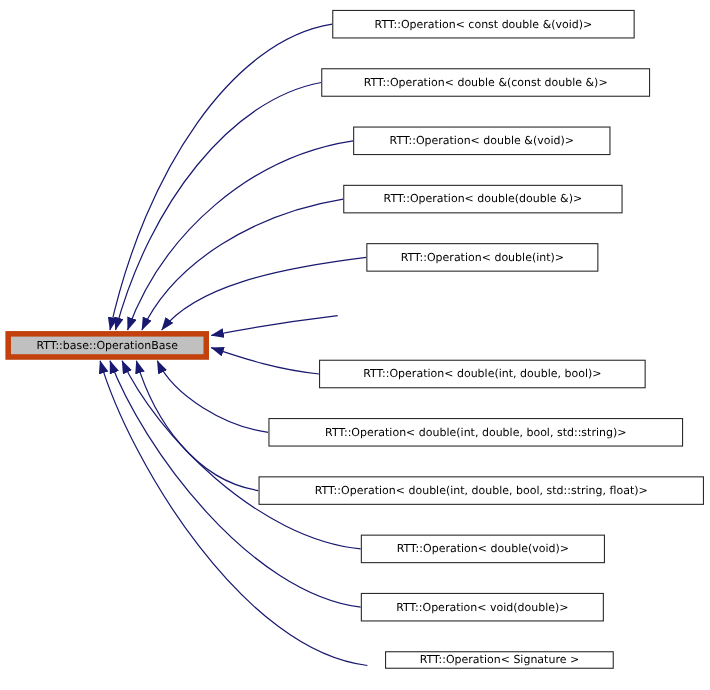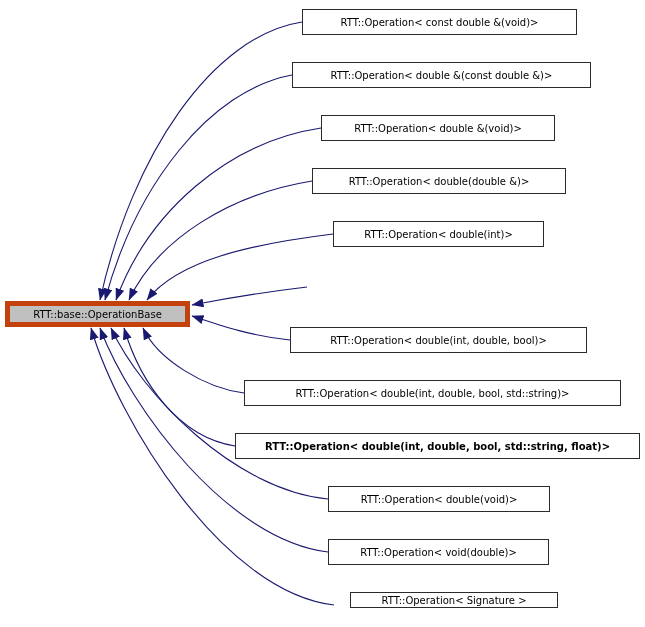--- a/index.html
+++ b/index.html
@@ -99,21 +99,21 @@
 
 
   <div class="node derived" style="left:290px; top:327px; width:297px; height:26px;">
     <span class="label">RTT::Operation&lt; double(int, double, bool)&gt;</span>
   </div>
 
   <div class="node derived" style="left:244px; top:380px; width:377px; height:26px;">
     <span class="label">RTT::Operation&lt; double(int, double, bool, std::string)&gt;</span>
   </div>
 
-  <div class="node derived" style="left:235px; top:433px; width:405px; height:26px;font-weight:bold;">
+  <div class="node derived" style="left:235px; top:433px; width:405px; height:26px;">
     <span class="label">RTT::Operation&lt; double(int, double, bool, std::string, float)&gt;</span>
   </div>
 
   <div class="node derived" style="left:328px; top:486px; width:222px; height:26px;">
     <span class="label">RTT::Operation&lt; double(void)&gt;</span>
   </div>
 
   <div class="node derived" style="left:328px; top:539px; width:221px; height:26px;">
     <span class="label">RTT::Operation&lt; void(double)&gt;</span>
   </div>

